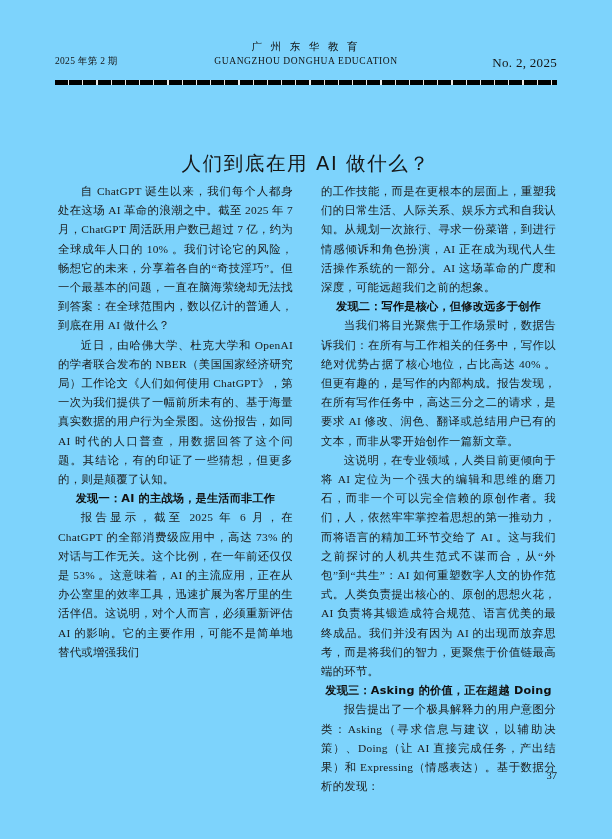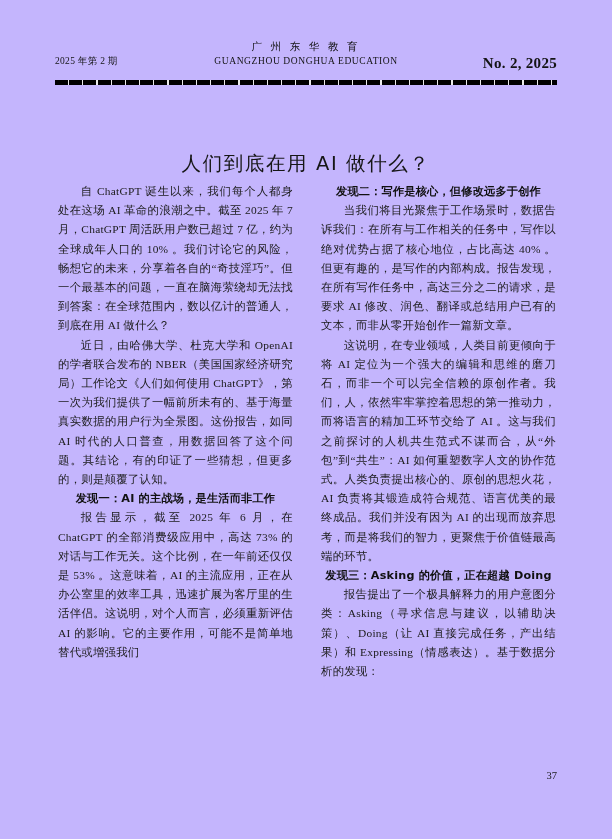--- a/index.html
+++ b/index.html
@@ -14,21 +14,21 @@
     font-family: "Liberation Serif", "DejaVu Serif", serif;
     color: #1a1a1a;
     overflow: hidden;
   }
 
   .page {
     position: absolute;
     left: 0; top: 0;
     width: 612px;
     height: 839px;
-    background: #c4b5fd;
+    background: #7dd3fc;
   }
 
   
   .masthead {
     position: absolute;
     left: 55px;
     top: 40px;
     width: 502px;
     height: 42px;
   }
@@ -61,25 +61,24 @@
     top: 15px;
     font-size: 9.5px;
     letter-spacing: 0.3px;
     color: #141414;
     white-space: nowrap;
   }
   .mast-right {
     position: absolute;
     right: 0;
     top: 15px;
-    font-size: 15px;
+    font-size: 13px;
     letter-spacing: 0.3px;
     color: #141414;
     white-space: nowrap;
-    font-weight: bold;
   }
 
   
   .rule-wrap {
     position: absolute;
     left: 55px;
     top: 80px;
     width: 502px;
     height: 6px;
   }
@@ -193,20 +192,21 @@
   <h1 class="article-title">人们到底在用 AI 做什么？</h1>
 
   <div class="columns">
     <div class="col" id="col-left">
         <p class="para">自 ChatGPT 诞生以来，我们每个人都身处在这场 AI 革命的浪潮之中。截至 2025 年 7 月，ChatGPT 周活跃用户数已超过 7 亿，约为全球成年人口的 10% 。我们讨论它的风险，畅想它的未来，分享着各自的“奇技淫巧”。但一个最基本的问题，一直在脑海萦绕却无法找到答案：在全球范围内，数以亿计的普通人，到底在用 AI 做什么？</p>
         <p class="para">近日，由哈佛大学、杜克大学和 OpenAI 的学者联合发布的 NBER（美国国家经济研究局）工作论文《人们如何使用 ChatGPT》，第一次为我们提供了一幅前所未有的、基于海量真实数据的用户行为全景图。这份报告，如同 AI 时代的人口普查，用数据回答了这个问题。其结论，有的印证了一些猜想，但更多的，则是颠覆了认知。</p>
         <p class="heading">发现一：AI 的主战场，是生活而非工作</p>
         <p class="para">报告显示，截至 2025 年 6 月，在 ChatGPT 的全部消费级应用中，高达 73% 的对话与工作无关。这个比例，在一年前还仅仅是 53% 。这意味着，AI 的主流应用，正在从办公室里的效率工具，迅速扩展为客厅里的生活伴侣。这说明，对个人而言，必须重新评估 AI 的影响。它的主要作用，可能不是简单地替代或增强我们</p>
       </div>
     <div class="col" id="col-right">
+        <p class="para cont">的工作技能，而是在更根本的层面上，重塑我们的日常生活、人际关系、娱乐方式和自我认知。从规划一次旅行、寻求一份菜谱，到进行情感倾诉和角色扮演，AI 正在成为现代人生活操作系统的一部分。AI 这场革命的广度和深度，可能远超我们之前的想象。</p>
         <p class="heading">发现二：写作是核心，但修改远多于创作</p>
         <p class="para">当我们将目光聚焦于工作场景时，数据告诉我们：在所有与工作相关的任务中，写作以绝对优势占据了核心地位，占比高达 40% 。但更有趣的，是写作的内部构成。报告发现，在所有写作任务中，高达三分之二的请求，是要求 AI 修改、润色、翻译或总结用户已有的文本，而非从零开始创作一篇新文章。</p>
         <p class="para">这说明，在专业领域，人类目前更倾向于将 AI 定位为一个强大的编辑和思维的磨刀石，而非一个可以完全信赖的原创作者。我们，人，依然牢牢掌控着思想的第一推动力，而将语言的精加工环节交给了 AI 。这与我们之前探讨的人机共生范式不谋而合，从“外包”到“共生”：AI 如何重塑数字人文的协作范式。人类负责提出核心的、原创的思想火花，AI 负责将其锻造成符合规范、语言优美的最终成品。我们并没有因为 AI 的出现而放弃思考，而是将我们的智力，更聚焦于价值链最高端的环节。</p>
         <p class="heading">发现三：Asking 的价值，正在超越 Doing</p>
         <p class="para">报告提出了一个极具解释力的用户意图分类：Asking（寻求信息与建议，以辅助决策）、Doing（让 AI 直接完成任务，产出结果）和 Expressing（情感表达）。基于数据分析的发现：</p>
       </div>
   </div>
 
   <div class="folio">37</div>
 

